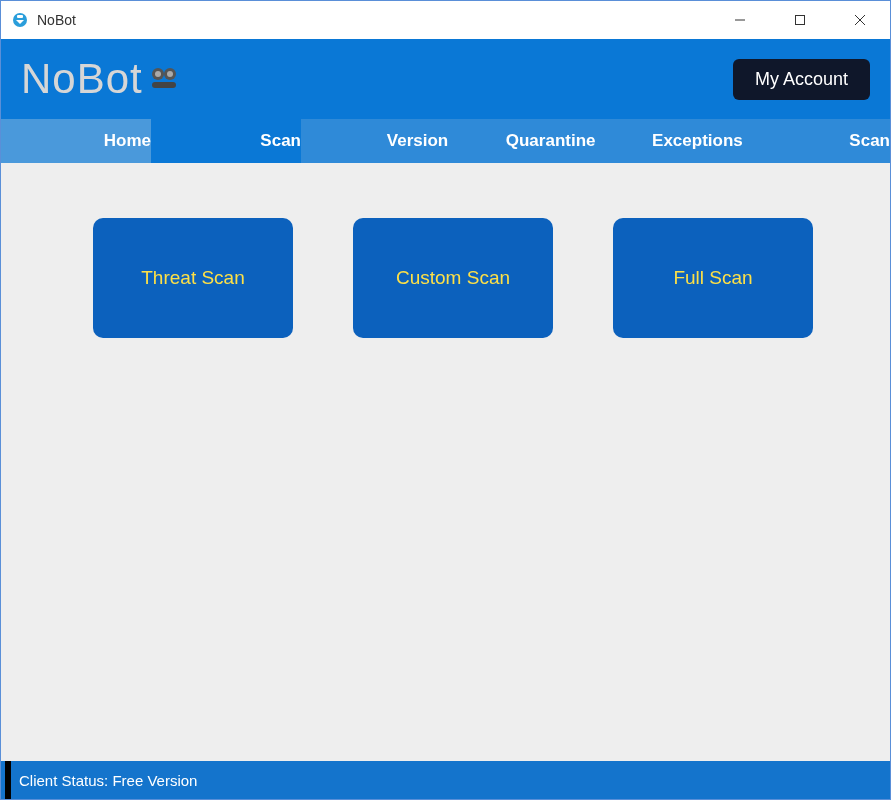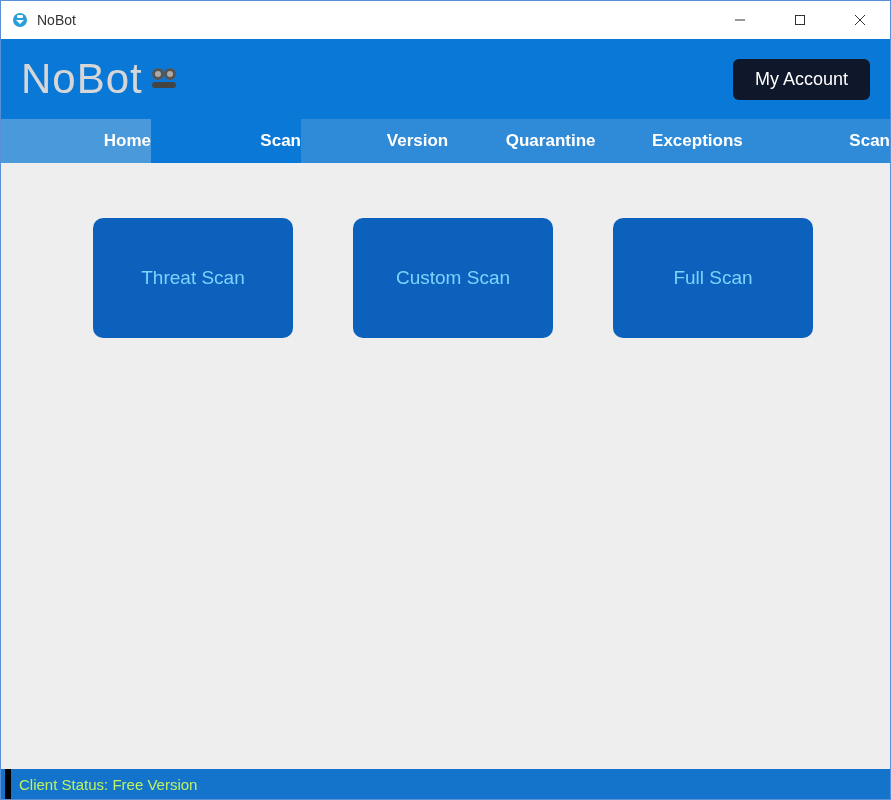--- a/index.html
+++ b/index.html
@@ -13,22 +13,22 @@
   .header { height: 80px; background: #0a78d6; display: flex; align-items: center; padding: 0 20px; justify-content: space-between; }
   .logo-wrap { display: flex; align-items: center; }
   .logo-text { font-size: 42px; color: #d6d6d6; font-weight: 300; letter-spacing: 1px; }
   .logo-icon { margin-left: 4px; }
   .account-btn { background: #0f172a; color: #fff; font-size: 18px; padding: 10px 22px; border-radius: 6px; cursor: pointer; border: none; }
   .navbar { height: 44px; background: #2f8ad8; display: flex; }
   .nav-item { flex: 1; display: flex; align-items: center; justify-content: flex-end; color: #fff; font-size: 17px; cursor: pointer; font-weight: bold; }
   .nav-item.home { flex: 0 0 150px; background: #4a99db; }
   .nav-item.active { background: #0a78d6; flex: 0 0 150px; padding-left: 44px; }
   .content { flex: 1; background: #eeeeee; padding: 55px 0 0 0; display: flex; justify-content: flex-start; gap: 60px; padding-left: 92px; align-items: flex-start; }
-  .scan-btn { width: 200px; height: 120px; background: #0c61bd; border-radius: 10px; display: flex; align-items: center; justify-content: center; color: #7dd3fc; font-size: 19px; cursor: pointer; border: none; }
-  .statusbar { height: 30px; background: #1474cc; display: flex; align-items: center; color: #bef264; font-size: 15px; padding-left: 4px; }
+  .scan-btn { width: 200px; height: 120px; background: #0c61bd; border-radius: 10px; display: flex; align-items: center; justify-content: center; color: #fde047; font-size: 19px; cursor: pointer; border: none; }
+  .statusbar { height: 38px; background: #1474cc; display: flex; align-items: center; color: #ffffff; font-size: 15px; padding-left: 4px; }
   .status-accent { width: 6px; height: 100%; background: #000; margin-right: 8px; }
 </style>
 </head>
 <body>
 
 <div class="window">
 
   <div class="titlebar">
     <span class="app-icon">
       <svg width="18" height="18" viewBox="0 0 18 18">

